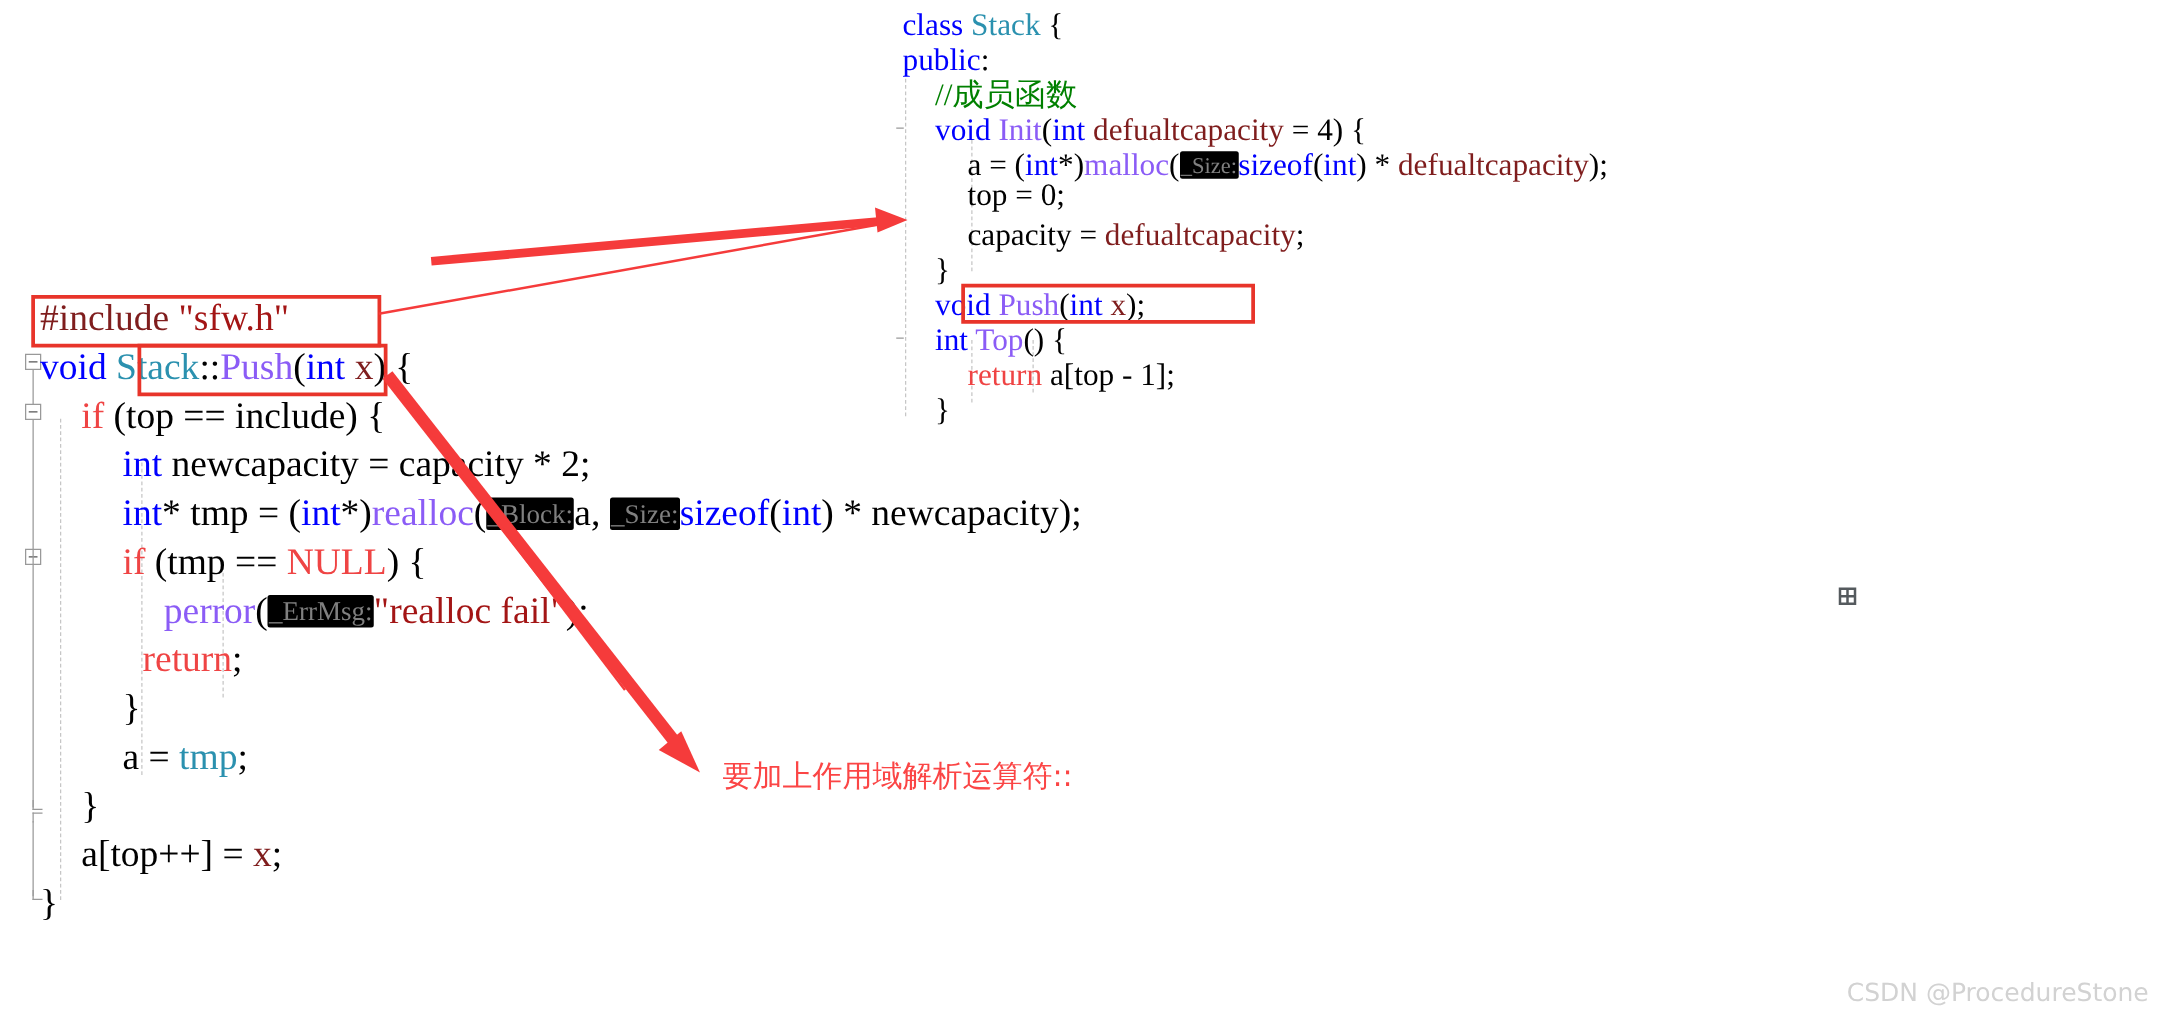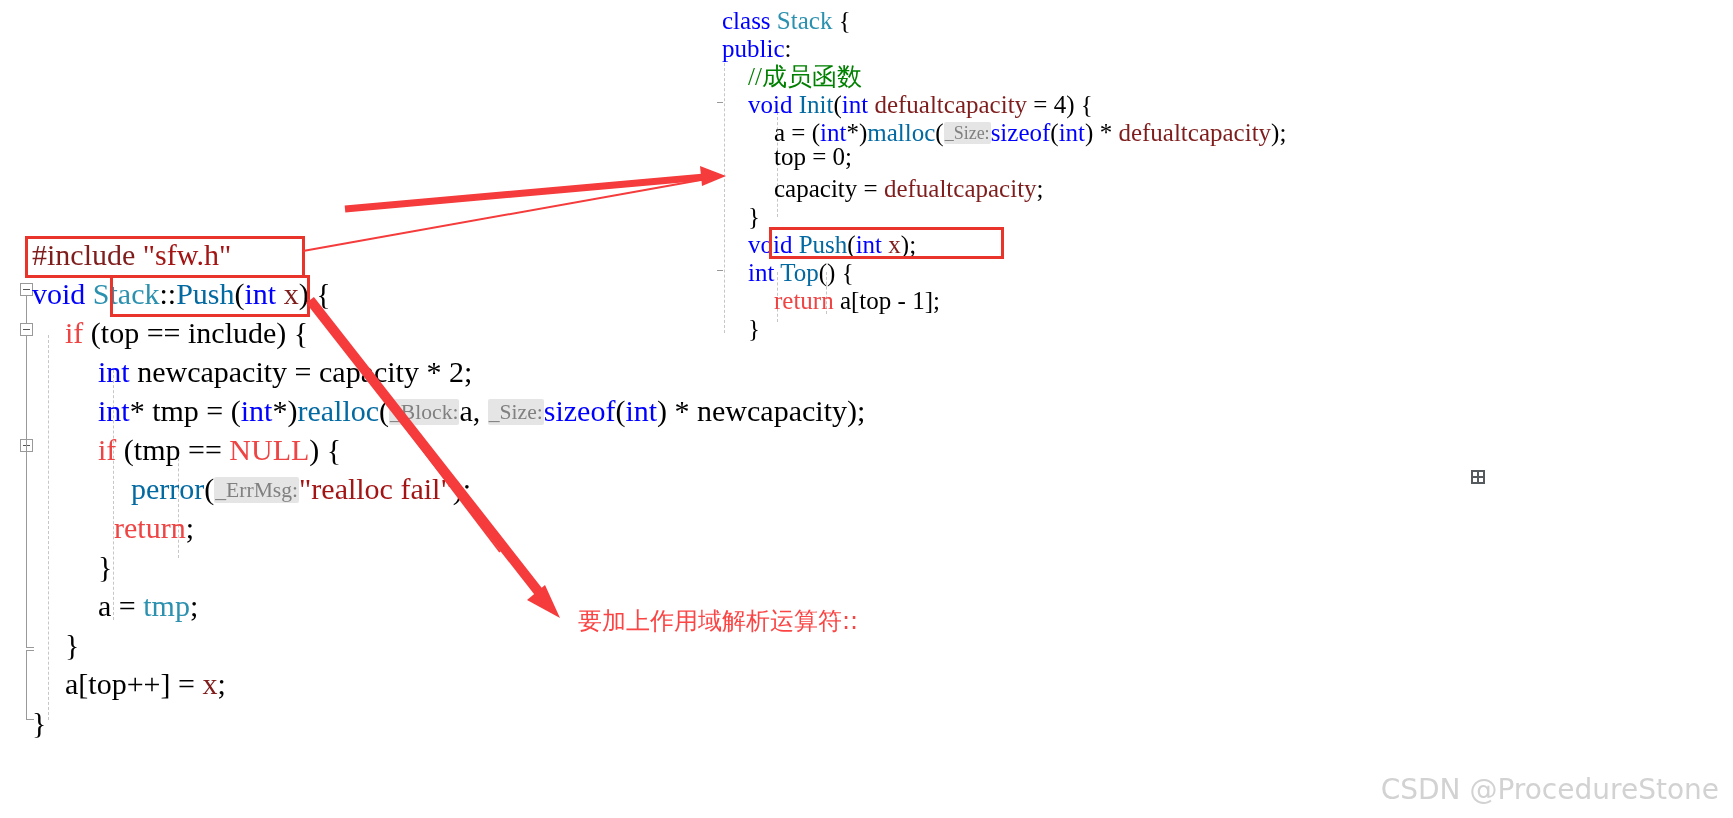--- a/index.html
+++ b/index.html
@@ -19,29 +19,29 @@
     font-family:Liberation Serif, serif;
     line-height:1;
   }
   #right-pane .code-line{font-size:25px;}
   #left-pane .code-line{font-size:30px;}
 
   
   .kw   {color:#0000ff;}           
   .kw2  {color:#ef4444;}           
   .type {color:#2b91af;}           
-  .fn   {color:#0369a1;}           
+  .fn   {color:#8b5cf6;}           
   .pl   {color:#000000;}           
   .var  {color:#7f1d1d;}           
   .str  {color:#a31515;}           
   .cmt  {color:#008000;}           
   .num  {color:#000000;}
   .hint {
     color:#808080;
-    background:#e5e5e5;
+    background:#000000;
     font-size:.72em;
     padding:1px 1px;
     border-radius:2px;
     vertical-align:2px;
   }
 
   
   .vguide{position:absolute;border-left:1px dashed #c6c6c6;}
   .vsolid{position:absolute;border-left:1px solid #999999;}
   .fold{
@@ -74,21 +74,21 @@
     font-size:24px;
     white-space:pre;
   }
 
   
   .watermark{
     position:absolute;
     right:14px;bottom:12px;
     color:#d2d2d2;
     font-family:"DejaVu Sans","Liberation Sans",sans-serif;
-    font-size:28px;
+    font-size:20px;
     white-space:pre;
   }
 
   
   #overlay{position:absolute;left:0;top:0;width:1733px;height:818px;}
 
   
   .grid-icon{
     position:absolute;
     width:14px;height:14px;

